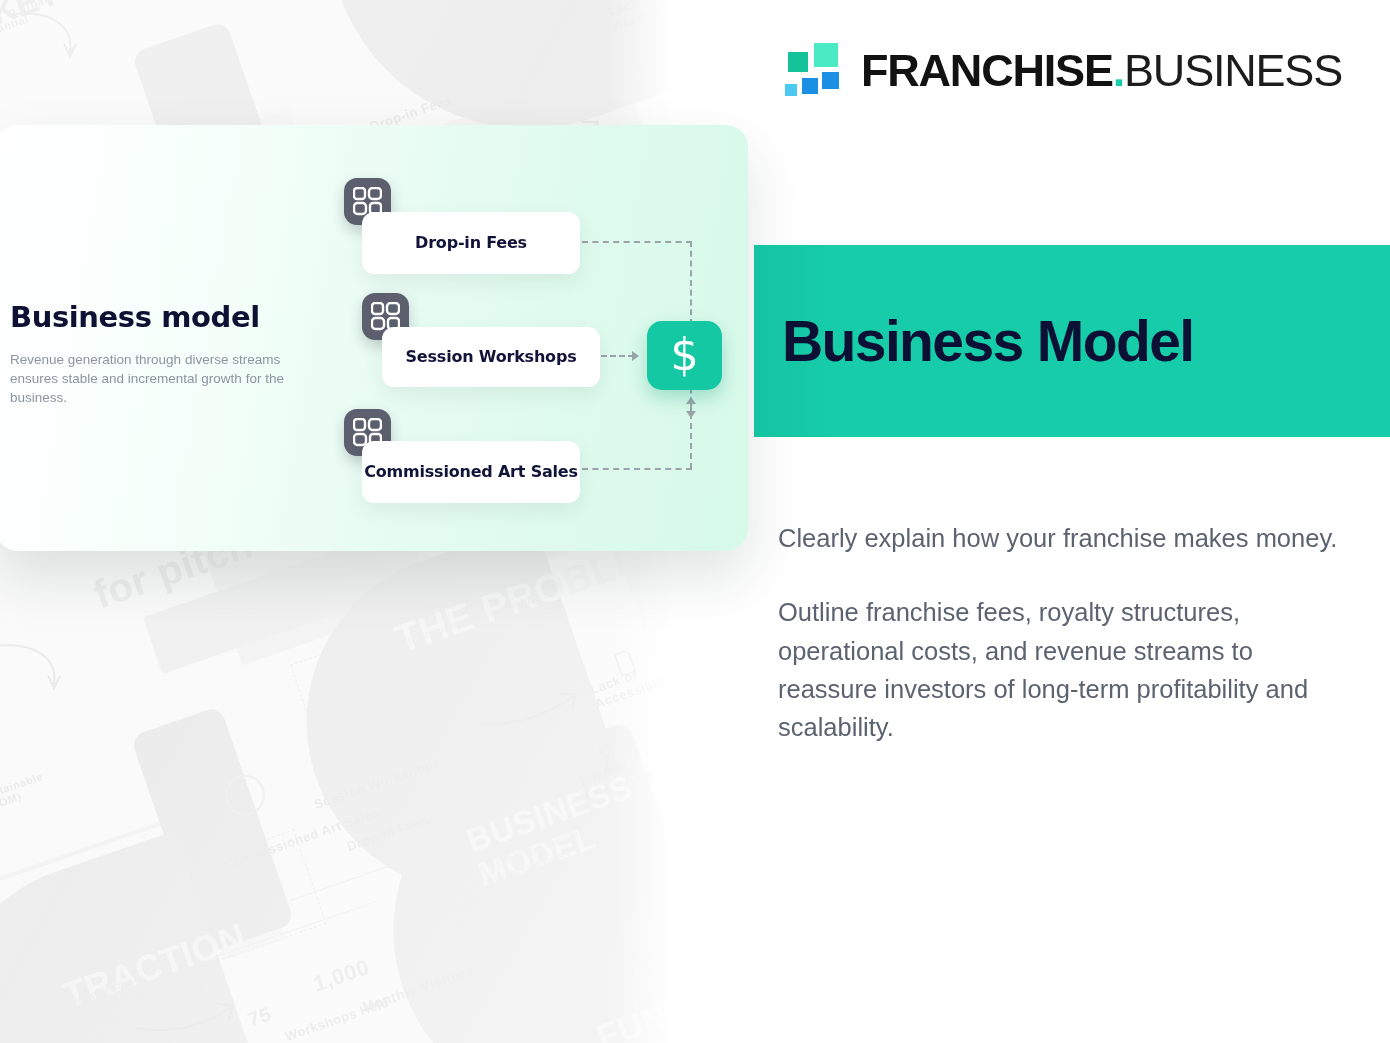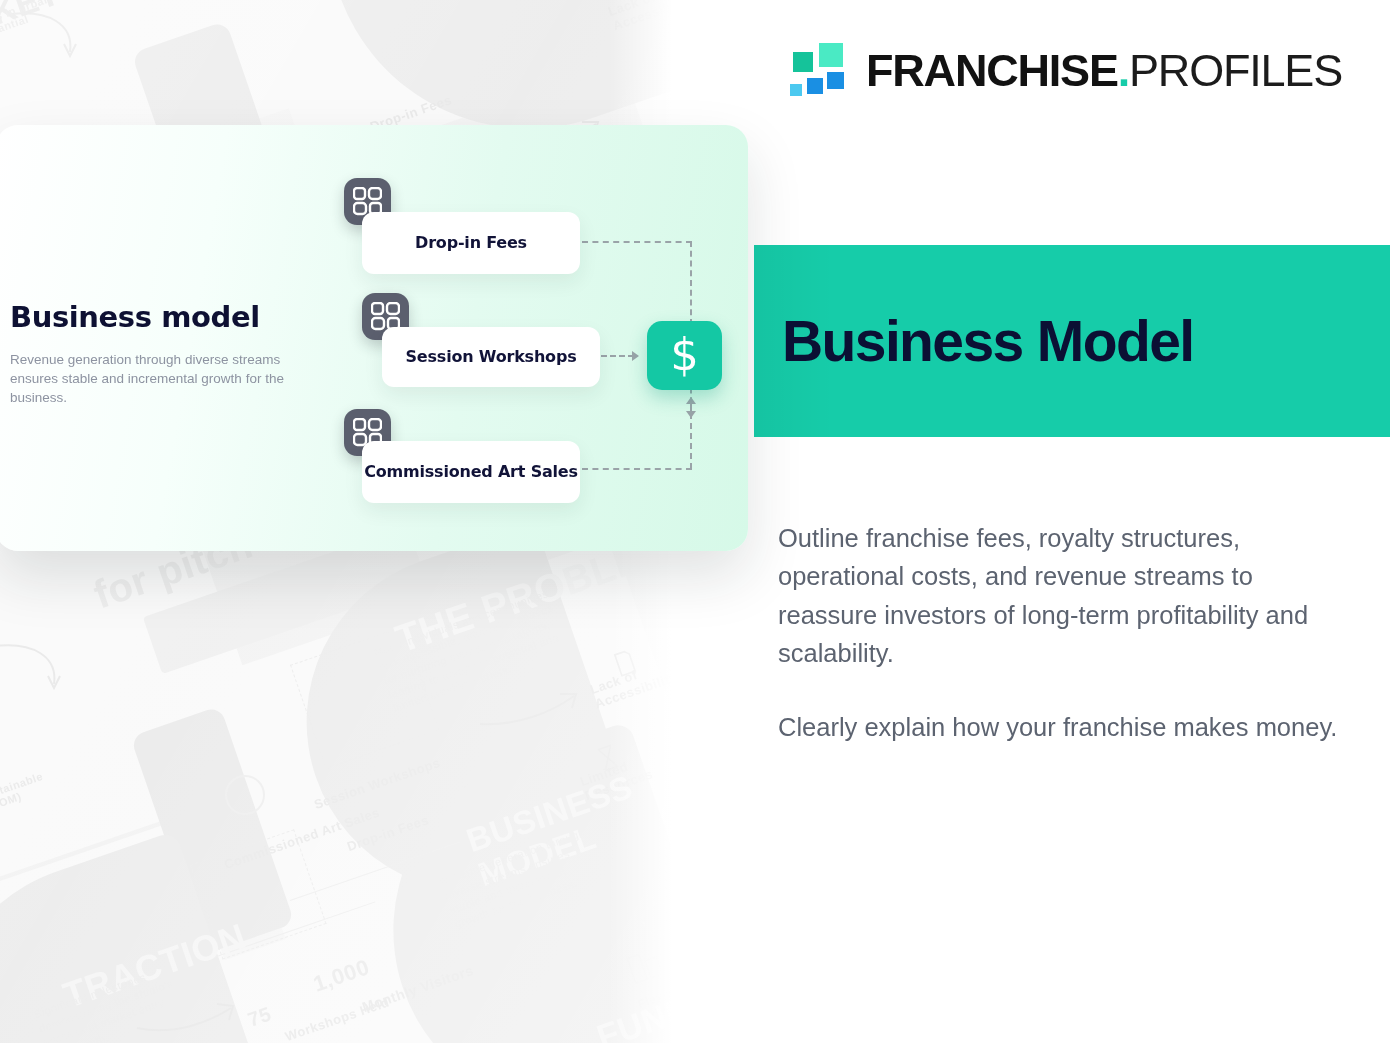--- a/index.html
+++ b/index.html
@@ -319,27 +319,27 @@
 
   <div id="logo">
     <div id="logo-mark">
       <i style="left:4px;top:10px;width:20px;height:20px;background:#15c39a;"></i>
       <i style="left:30px;top:1px;width:24px;height:24px;background:#4aeac4;"></i>
       <i style="left:38px;top:30px;width:17px;height:17px;background:#1a8fe3;"></i>
       <i style="left:18px;top:36px;width:16px;height:16px;background:#1a8fe3;"></i>
       <i style="left:1px;top:42px;width:12px;height:12px;background:#4cc9f0;"></i>
     </div>
     <div id="logo-word">
-      <span class="b">FRANCHISE</span><span class="dot">.</span><span class="l">PROFILES</span>
+      <span class="b">FRANCHISE</span><span class="dot">.</span><span class="l">BUSINESS</span>
     </div>
   </div>
 
   <div id="title-banner">
     <div class="shade"></div>
     <div id="banner-title">Business Model</div>
   </div>
 
   <div id="body-copy">
+    <p>Clearly explain how your franchise makes money.</p>
     <p>Outline franchise fees, royalty structures, operational costs, and revenue streams to reassure investors of long-term profitability and scalability.</p>
-    <p>Clearly explain how your franchise makes money.</p>
   </div>
 
 </div>
 
 </body></html>

